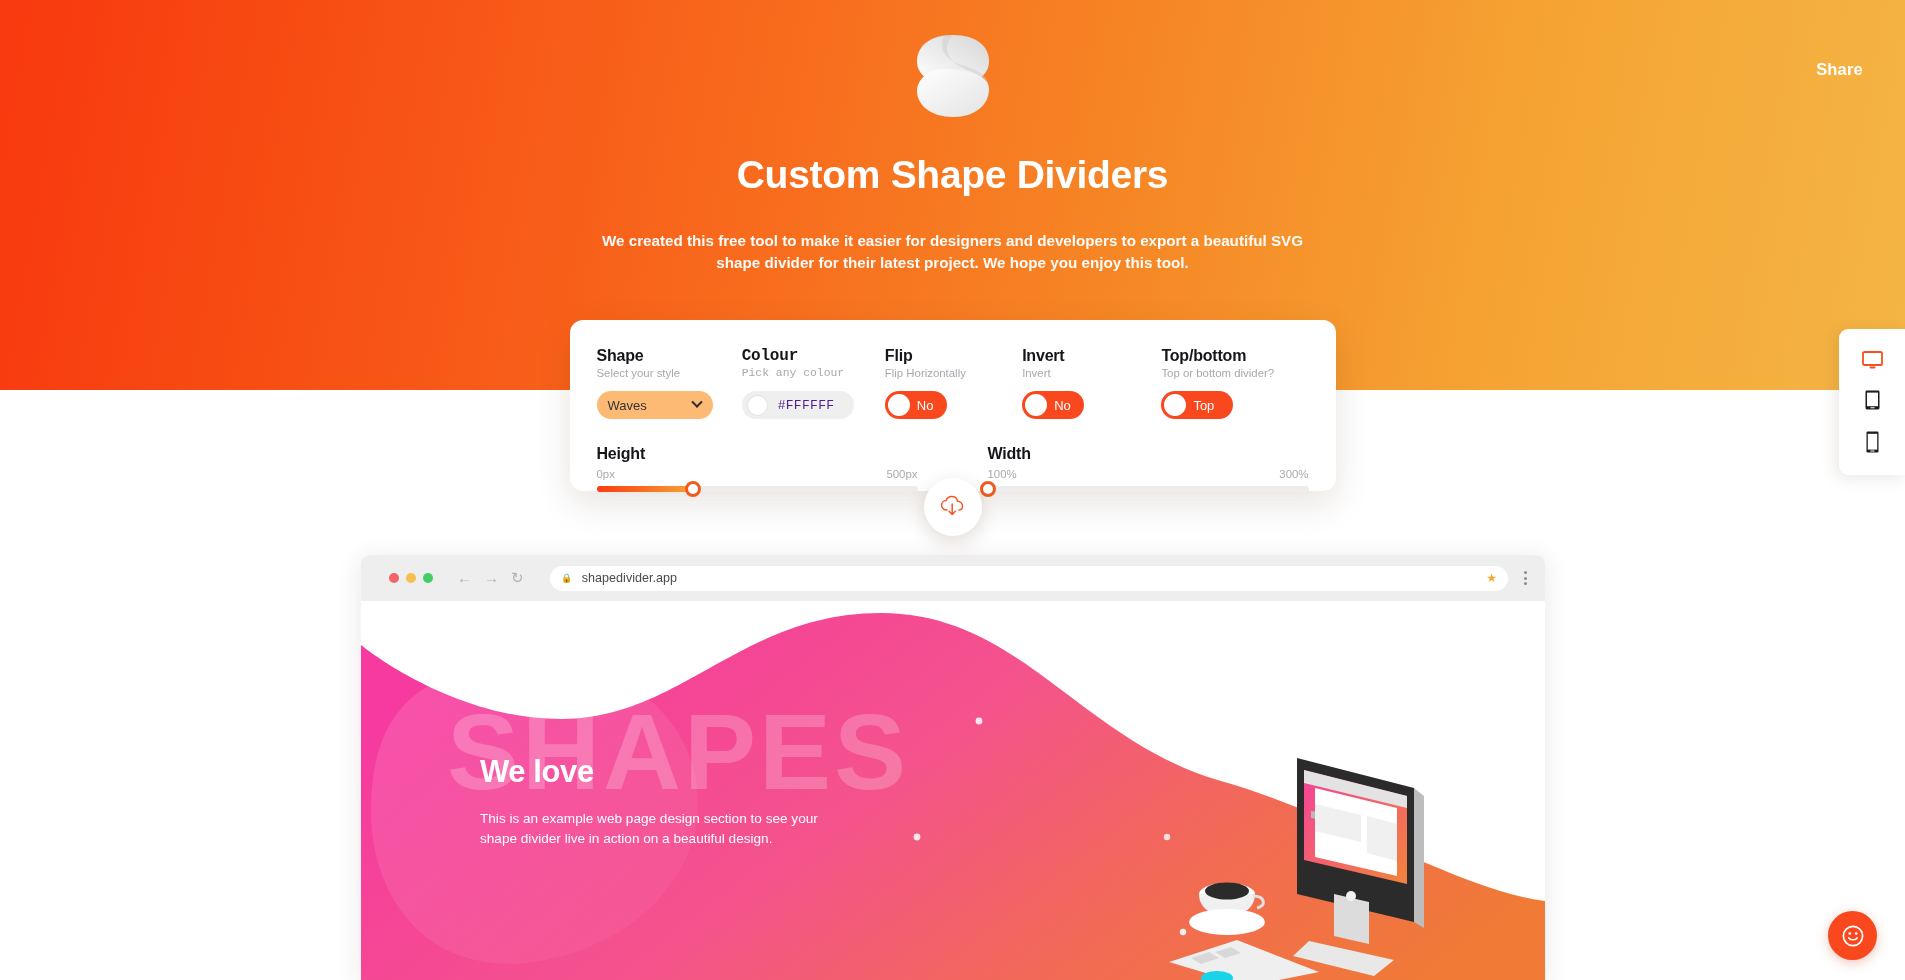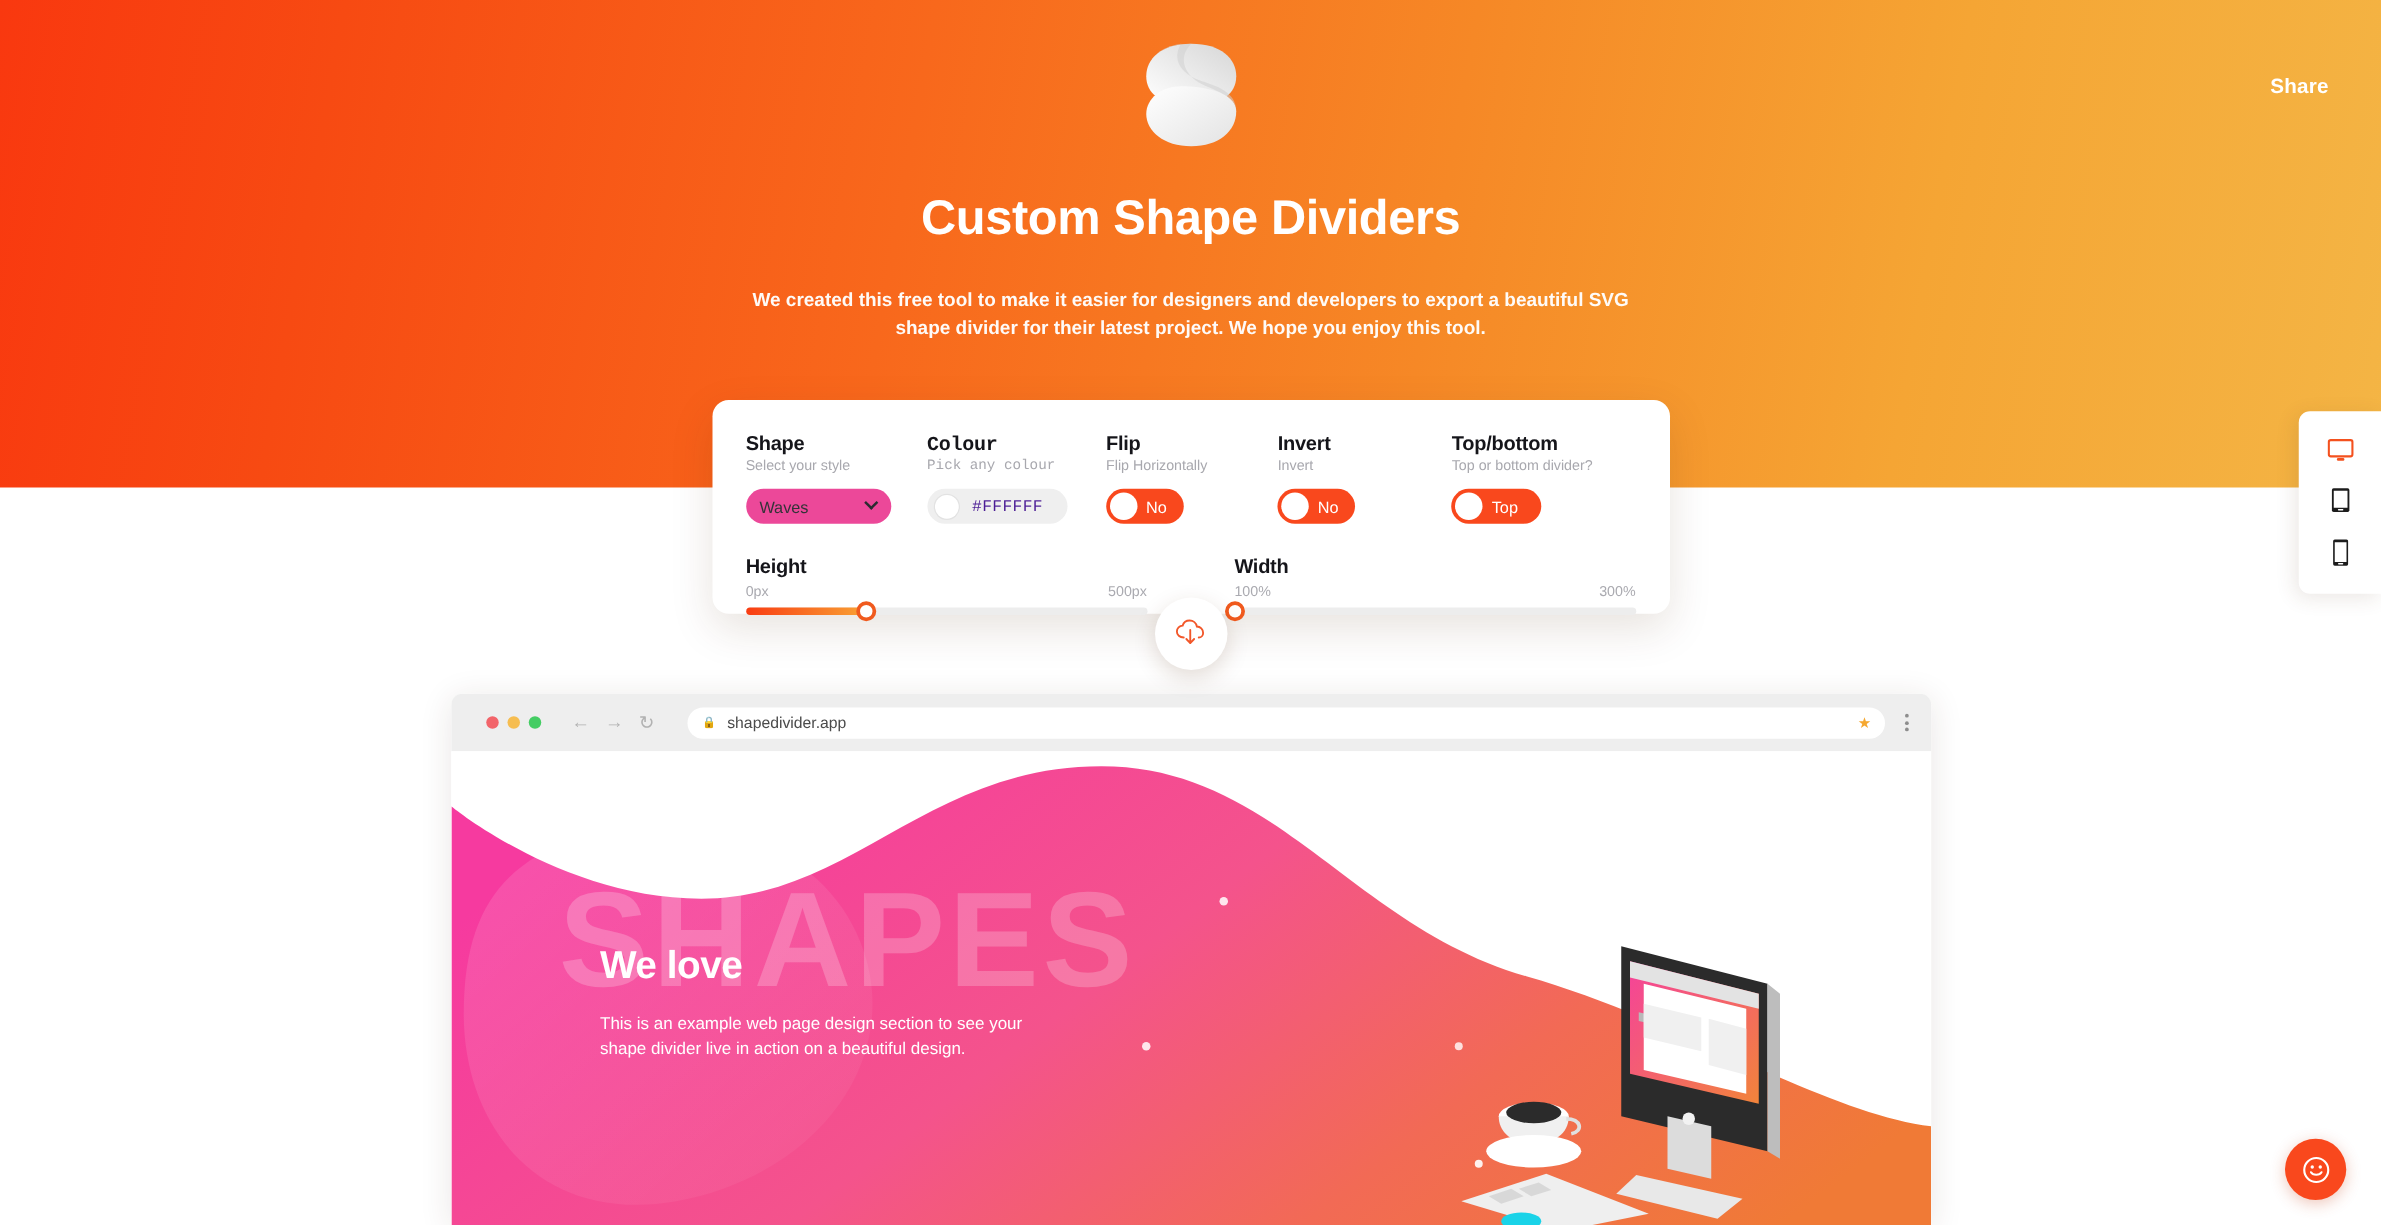--- a/index.html
+++ b/index.html
@@ -62,21 +62,21 @@
   .ctrl-colour  { width: 146px; font-family: Liberation Mono, monospace; }
   .ctrl-flip    { width: 140px; }
   .ctrl-invert  { width: 142px; }
   .ctrl-topbot  { width: 150px; }
 
   .c-title { font-size: 16px; font-weight: 700; color: #15151a; letter-spacing: -.2px; }
   .c-hint  { font-size: 11.4px; color: #a8a8ae; margin-top: 2px; font-weight: 400; }
   .c-field { margin-top: 12px; }
 
   .select-box {
-    width: 116px; height: 28px; background: #ec4899;
+    width: 116px; height: 28px; background: #fdba74;
     border-radius: 14px; display: flex; align-items: center;
     padding: 0 11px; cursor: pointer; position: relative;
   }
   .select-box span { font-size: 13px; color: #333338; }
   .chev { position: absolute; right: 12px; top: 10px; width: 8px; height: 8px;
     border-right: 2px solid #2b2b30; border-bottom: 2px solid #2b2b30;
     transform: rotate(45deg) translate(-2px,-2px); }
 
   .colour-box {
     width: 112px; height: 28px; background: #efefef;

